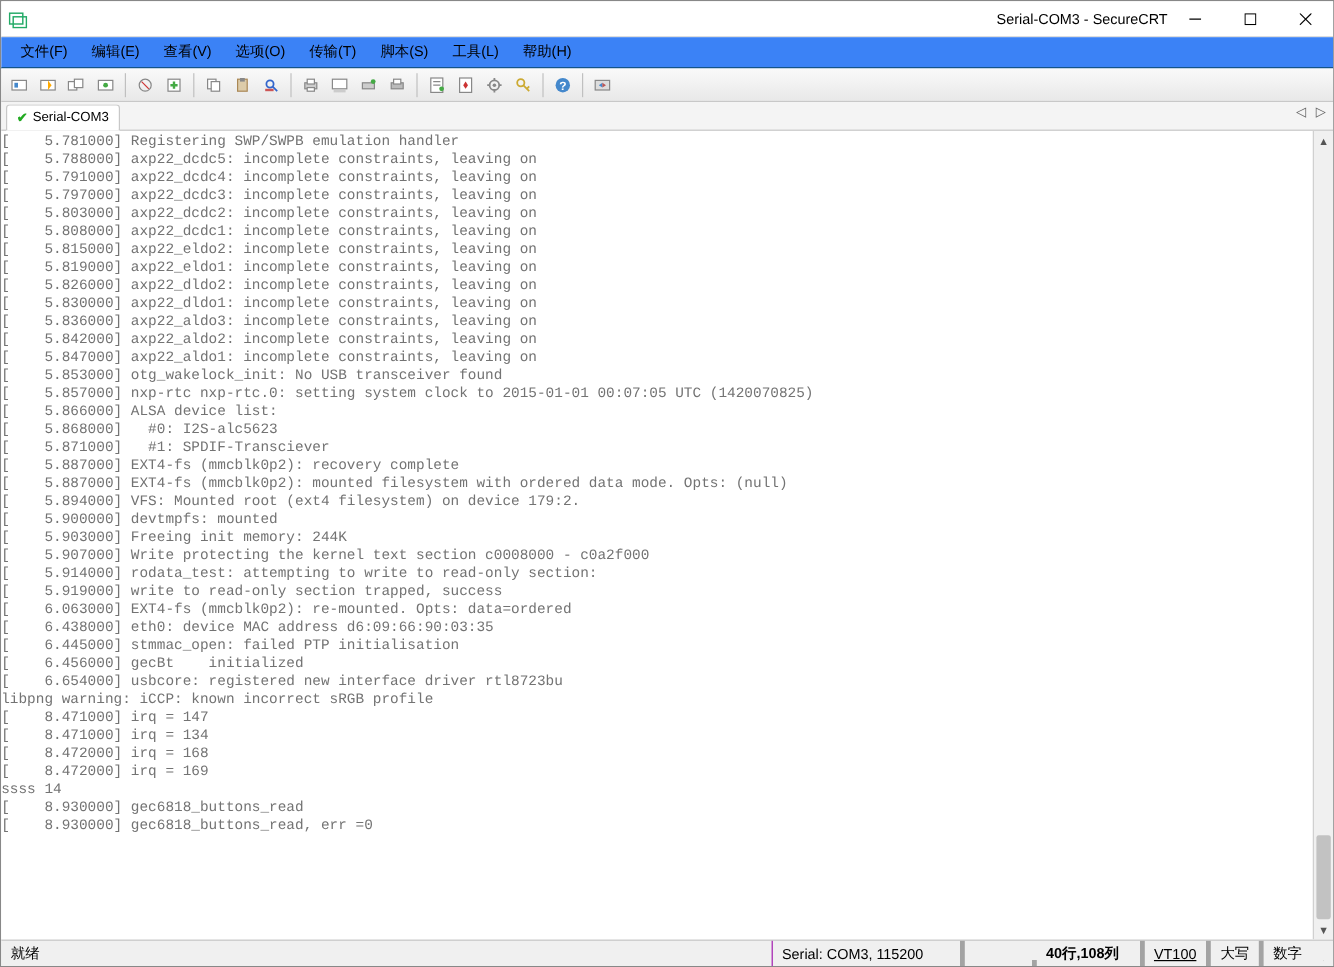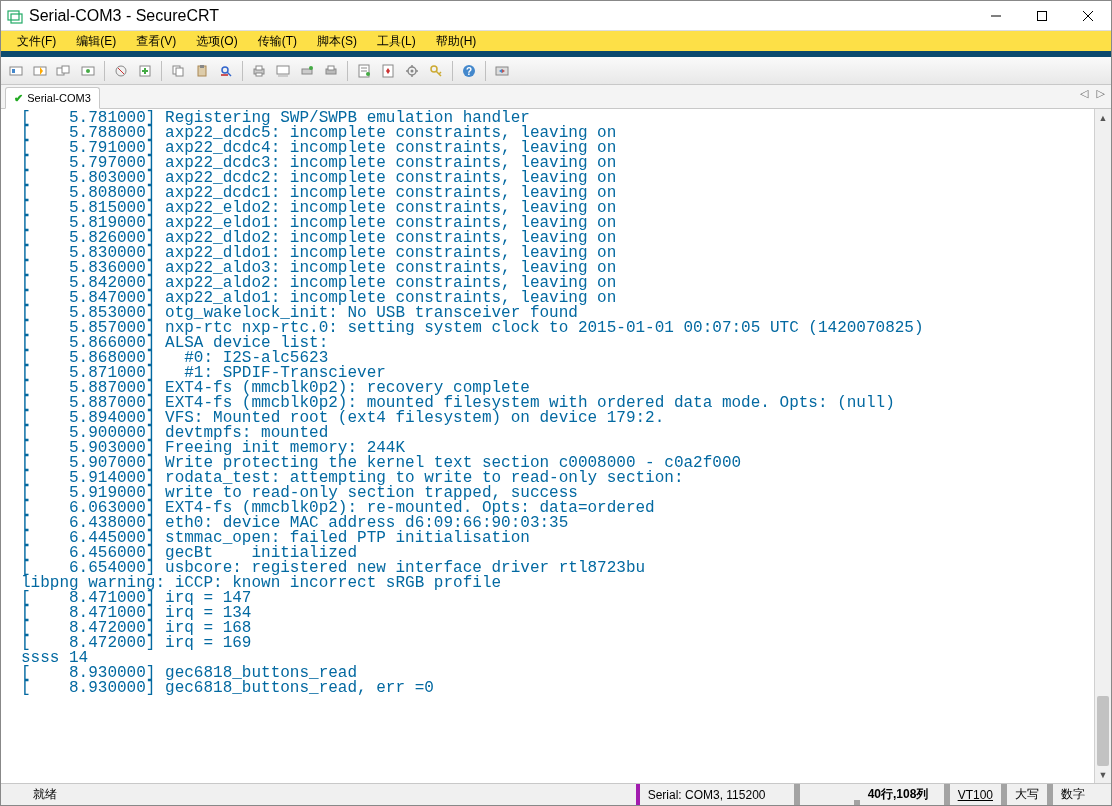--- a/index.html
+++ b/index.html
@@ -22,36 +22,36 @@
   padding-left: 6px;
   border-bottom: 1px solid #ddd;
 }
 .titlebar-icon {
   width: 16px; height: 16px;
   margin-right: 6px;
   display: flex;
   align-items: center;
   justify-content: center;
 }
-.titlebar-title { flex: 1; font-size: 16px; }
+.titlebar-title { flex: 1; font-size: 12px; text-align: right; }
 .titlebar-buttons { display: flex; height: 100%; }
 .titlebar-btn {
   width: 46px;
   display: flex;
   align-items: center;
   justify-content: center;
   font-size: 14px;
 }
 .menubar {
   height: 26px;
-  background: #fde047;
+  background: #3b82f6;
   display: flex;
   align-items: center;
   padding: 0 6px;
-  border-bottom: 6px solid #0c4a6e;
+  border-bottom: 1px solid #0c4a6e;
 }
 .menu-item {
   padding: 3px 10px;
   font-size: 12px;
 }
 .toolbar {
   height: 28px;
   background: linear-gradient(#fafafa,#e8e8e8);
   display: flex;
   align-items: center;
@@ -105,25 +105,25 @@
 .tab-nav span { padding: 0 2px; }
 .terminal-wrap {
   flex: 1;
   display: flex;
   overflow: hidden;
   background:#fff;
 }
 .terminal {
   flex: 1;
   background: #fff;
-  color: #0369a1;
+  color: #737373;
   font-family: "Consolas","Courier New",monospace;
-  font-size: 16px;
+  font-size: 12px;
   line-height: 15px;
-  padding: 2px 20px;
+  padding: 2px 0;
   white-space: pre;
   overflow: hidden;
 }
 .scrollbar {
   width: 17px;
   background: #f0f0f0;
   border-left: 1px solid #d0d0d0;
   display: flex;
   flex-direction: column;
 }
@@ -148,26 +148,26 @@
 .statusbar {
   height: 22px;
   background: #f0f0f0;
   border-top: 1px solid #c8c8c8;
   display: flex;
   align-items: center;
   font-size: 12px;
 }
 .status-cell {
   padding: 0 8px;
-  border-right: 6px solid #a3a3a3;
+  border-right: 4px solid #a3a3a3;
   height: 100%;
   display: flex;
   align-items: center;
 }
-.status-cell.first { flex: 1; border-right: 4px solid #a21caf; margin-left: 24px;}
+.status-cell.first { flex: 1; border-right: 1px solid #a21caf;}
 svg { display: block; }
 </style>
 </head>
 <body>
 
 <div class="titlebar">
   <div class="titlebar-icon">
     <svg width="16" height="16" viewBox="0 0 16 16">
       <rect x="1" y="3" width="11" height="9" fill="none" stroke="#2a6" stroke-width="1.2"></rect>
       <rect x="4" y="6" width="11" height="9" fill="none" stroke="#2a6" stroke-width="1.2"></rect>

